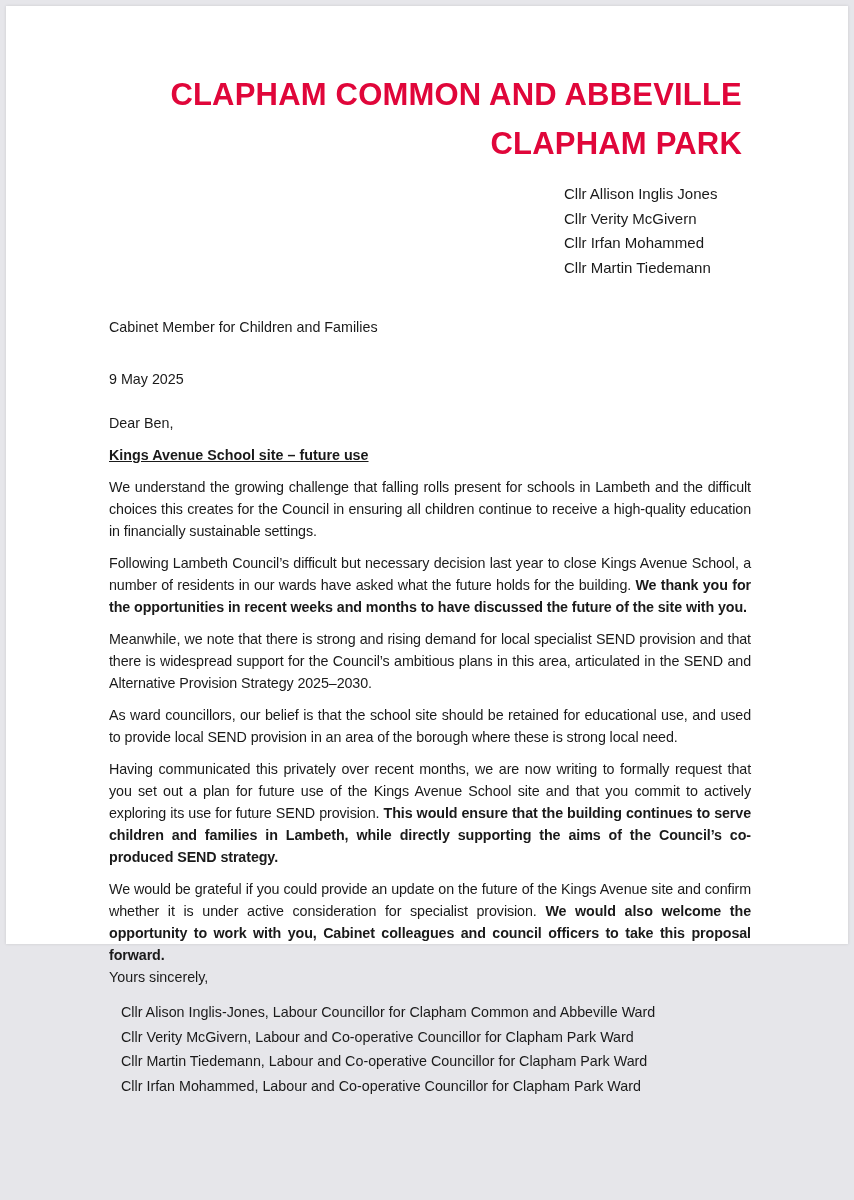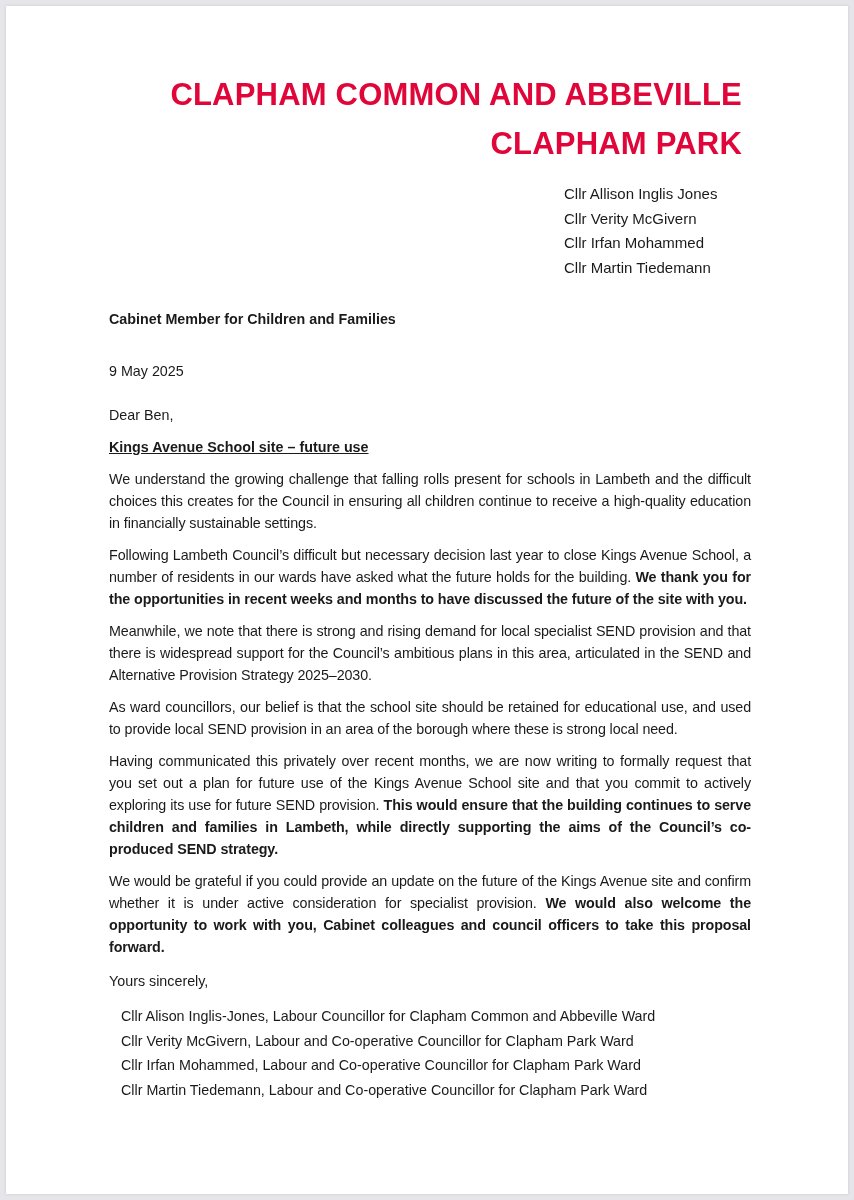--- a/index.html
+++ b/index.html
@@ -2,46 +2,46 @@
 <html><head>
 <meta charset="utf-8">
 <style>
   html, body { margin: 0; padding: 0; }
   body {
     width: 854px; height: 1200px; overflow: hidden;
     background: #e6e6ea;
     font-family: "Liberation Sans", sans-serif;
   }
   .page {
-    position: absolute; left: 6px; top: 6px; width: 842px; height: 1188px;
+    position: absolute; left: 6px; top: 6px; width: 842px; height: 938px;
     background: #ffffff;
     box-shadow: 0 0 3px rgba(0,0,0,0.12);
   }
   .header {
     position: absolute; right: 106px; top: 64px; text-align: right;
     color: #e0063a; font-weight: bold; font-size: 31px; line-height: 49px;
     letter-spacing: 0.2px;
   }
   .header div { white-space: nowrap; }
   .councillors {
     position: absolute; left: 558px; top: 176px;
     font-size: 15px; line-height: 24.5px; color: #1a1a1a;
   }
   .body {
     position: absolute; left: 103px; top: 300px; width: 642px;
     font-size: 14.3px; color: #1a1a1a; line-height: 22px;
   }
   .recipient-name { font-weight: bold; }
-  .recipient-role { margin-top: 2px; font-weight: bold; }
+  .recipient-role { margin-top: 10px; }
   .date { margin-top: 30px; }
   .greeting { margin-top: 22px; }
   .subject { font-weight: bold; margin-top: 10px; text-decoration: underline; }
   p.para { margin: 10px 0 0 0; text-align: justify; letter-spacing: -0.1px; }
   p.para b { font-weight: bold; }
-  .closing { margin-top: 12px; }
+  .closing { }
   .signatures { margin-top: 12px; margin-left: 12px; }
   .signatures div { line-height: 24.5px; white-space: nowrap; }
 </style>
 </head>
 <body>
 
 <div class="page">
   <div class="header" style="color: rgb(224, 6, 58);">
     <div>CLAPHAM COMMON AND ABBEVILLE</div>
     <div>CLAPHAM PARK</div>
@@ -65,17 +65,17 @@
     <p class="para"><span>Meanwhile, we note that there is strong and rising demand for local specialist SEND provision and that there is widespread support for the Council’s ambitious plans in this area, articulated in the SEND and Alternative Provision Strategy 2025–2030.</span><b></b></p>
     <p class="para"><span>As ward councillors, our belief is that the school site should be retained for educational use, and used to provide local SEND provision in an area of the borough where these is strong local need.</span><b></b></p>
     <p class="para"><span>Having communicated this privately over recent months, we are now writing to formally request that you set out a plan for future use of the Kings Avenue School site and that you commit to actively exploring its use for future SEND provision. </span><b>This would ensure that the building continues to serve children and families in Lambeth, while directly supporting the aims of the Council’s co-produced SEND strategy.</b></p>
     <p class="para"><span>We would be grateful if you could provide an update on the future of the Kings Avenue site and confirm whether it is under active consideration for specialist provision. </span><b>We would also welcome the opportunity to work with you, Cabinet colleagues and council officers to take this proposal forward.</b></p>
 
     <div class="closing">Yours sincerely,</div>
 
     <div class="signatures">
       <div>Cllr Alison Inglis-Jones, Labour Councillor for Clapham Common and Abbeville Ward</div>
       <div>Cllr Verity McGivern, Labour and Co-operative Councillor for Clapham Park Ward</div>
+      <div>Cllr Martin Tiedemann, Labour and Co-operative Councillor for Clapham Park Ward</div>
       <div>Cllr Irfan Mohammed, Labour and Co-operative Councillor for Clapham Park Ward</div>
-      <div>Cllr Martin Tiedemann, Labour and Co-operative Councillor for Clapham Park Ward</div>
     </div>
   </div>
 </div>
 
 </body></html>

